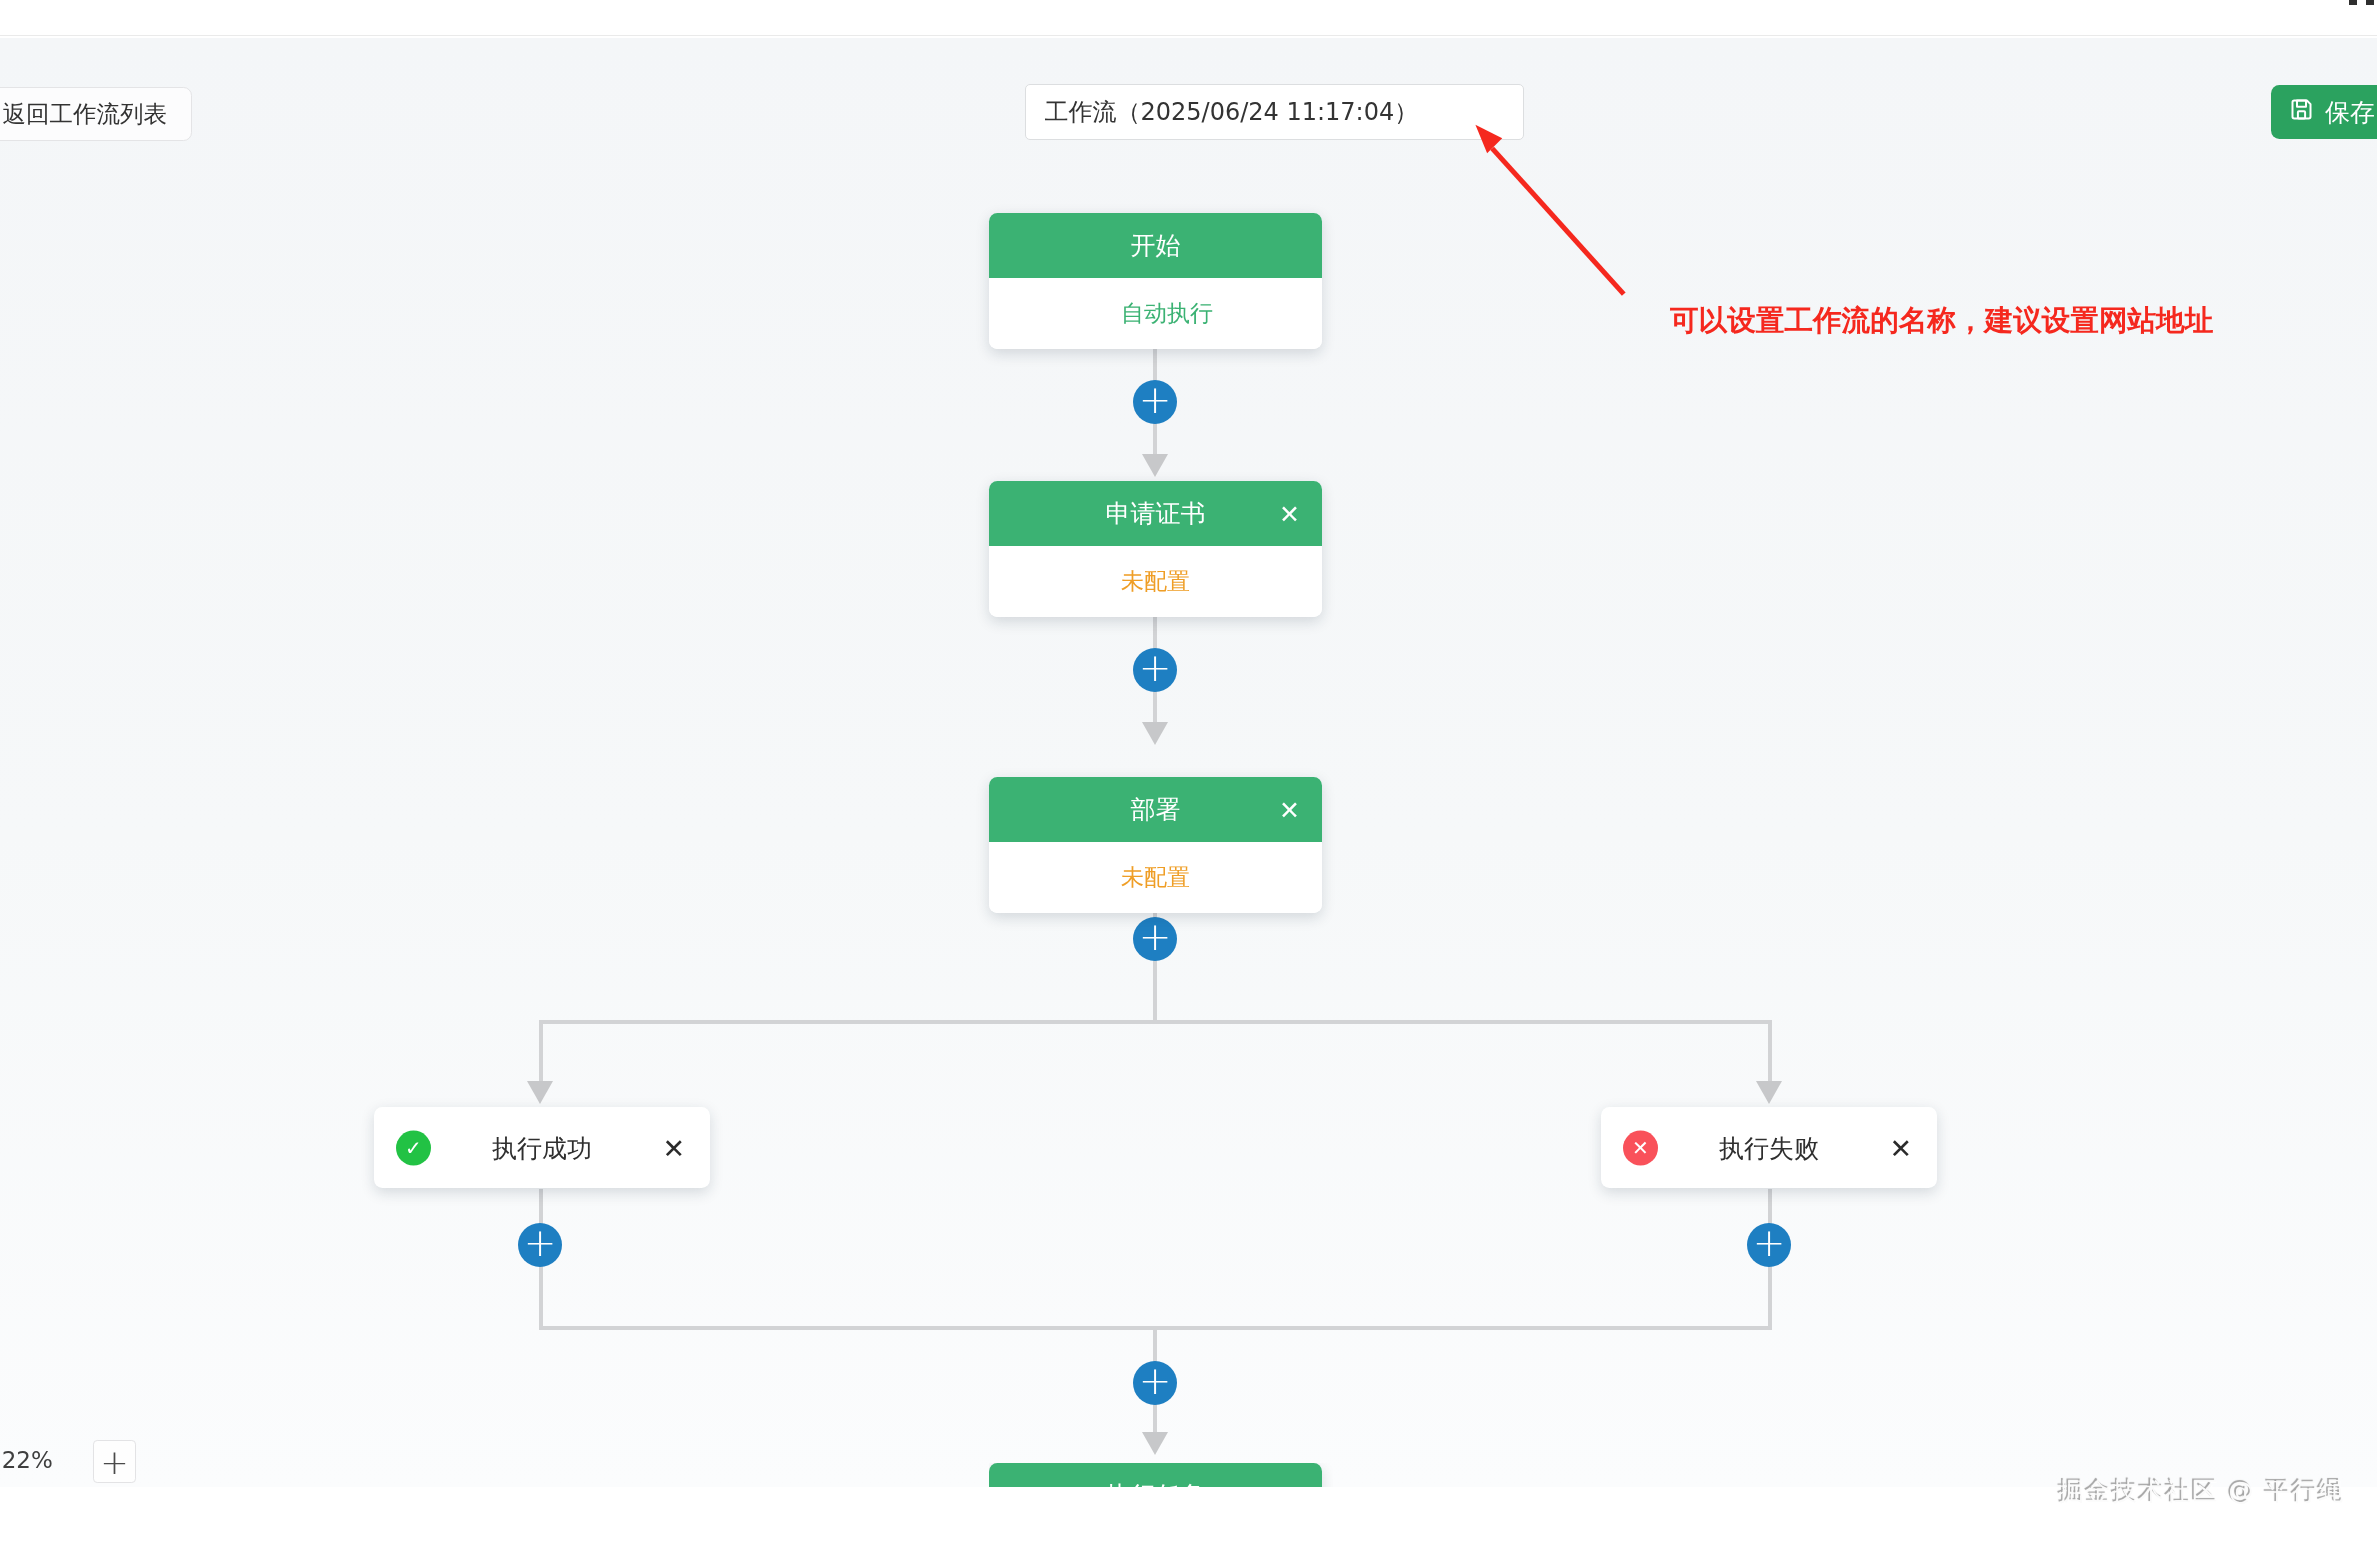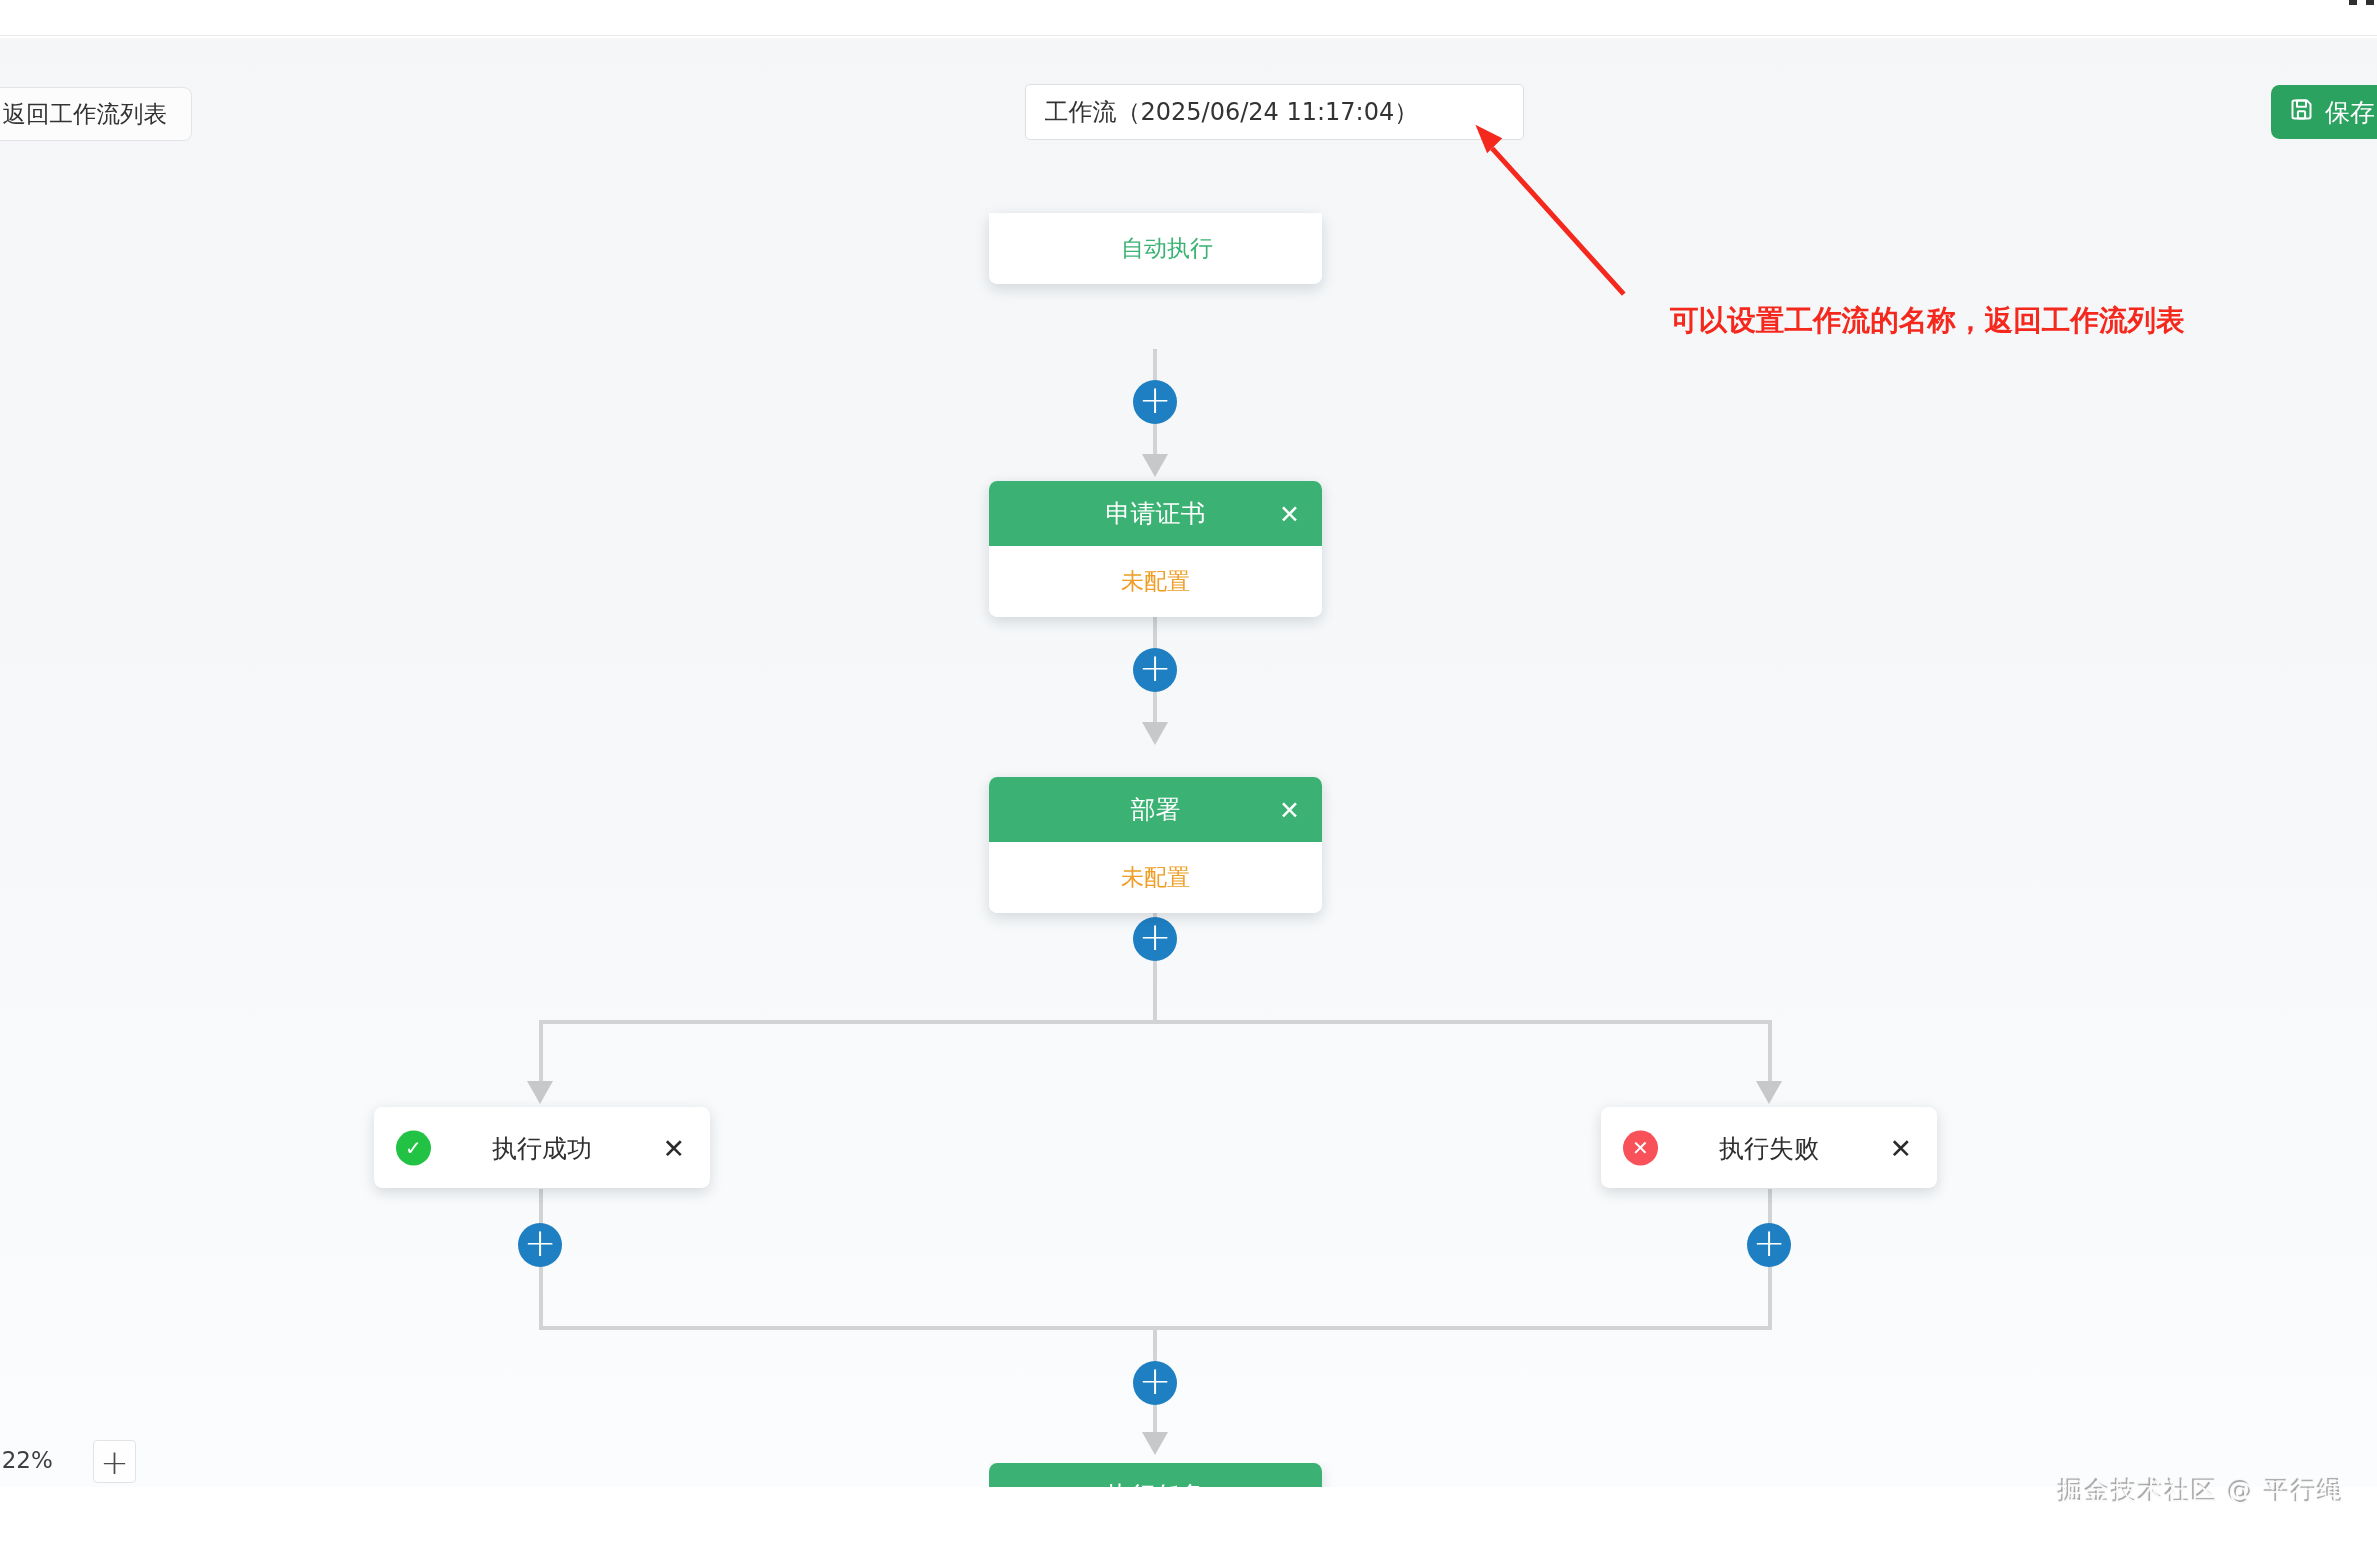--- a/index.html
+++ b/index.html
@@ -148,20 +148,23 @@
 <div class="plus-btn" style="left:518px; top:1223px;">+</div>
 <div class="vline" style="left:1768px; top:1189px; height:139px;"></div>
 <div class="plus-btn" style="left:1747px; top:1223px;">+</div>
 <div class="hline" style="left:539px; top:1326px; width:1233px;"></div>
 
 <div class="vline" style="left:1153px; top:1326px; height:111px;"></div>
 <div class="arrow-down" style="left:1142px; top:1432px;"></div>
 <div class="plus-btn" style="left:1133px; top:1361px;">+</div>
 
 <div class="node node-start">
+  <div class="node-header">
+    <span>开始</span>
+  </div>
   <div class="node-body green-text">
     <span>自动执行</span>
   </div>
 </div>
 
 <div class="node node-cert">
   <div class="node-header">
     <span>申请证书</span>
     <span class="close-x">✕</span>
   </div>
@@ -199,16 +202,16 @@
   </div>
 </div>
 
 <div class="zoom-level">22%</div>
 <div class="zoom-in-btn">+</div>
 
 <svg class="annotation-arrow" viewBox="0 0 210 222">
   <line x1="193" y1="212" x2="36" y2="38" stroke="#f5281e" stroke-width="6"></line>
   <polygon points="16,10 48,26 30,44" fill="#f5281e"></polygon>
 </svg>
-<div class="annotation-text">可以设置工作流的名称，返回工作流列表</div>
+<div class="annotation-text">可以设置工作流的名称，建议设置网站地址</div>
 
 <div class="watermark">掘金技术社区 @ 平行绳</div>
 
 
 </body></html>

